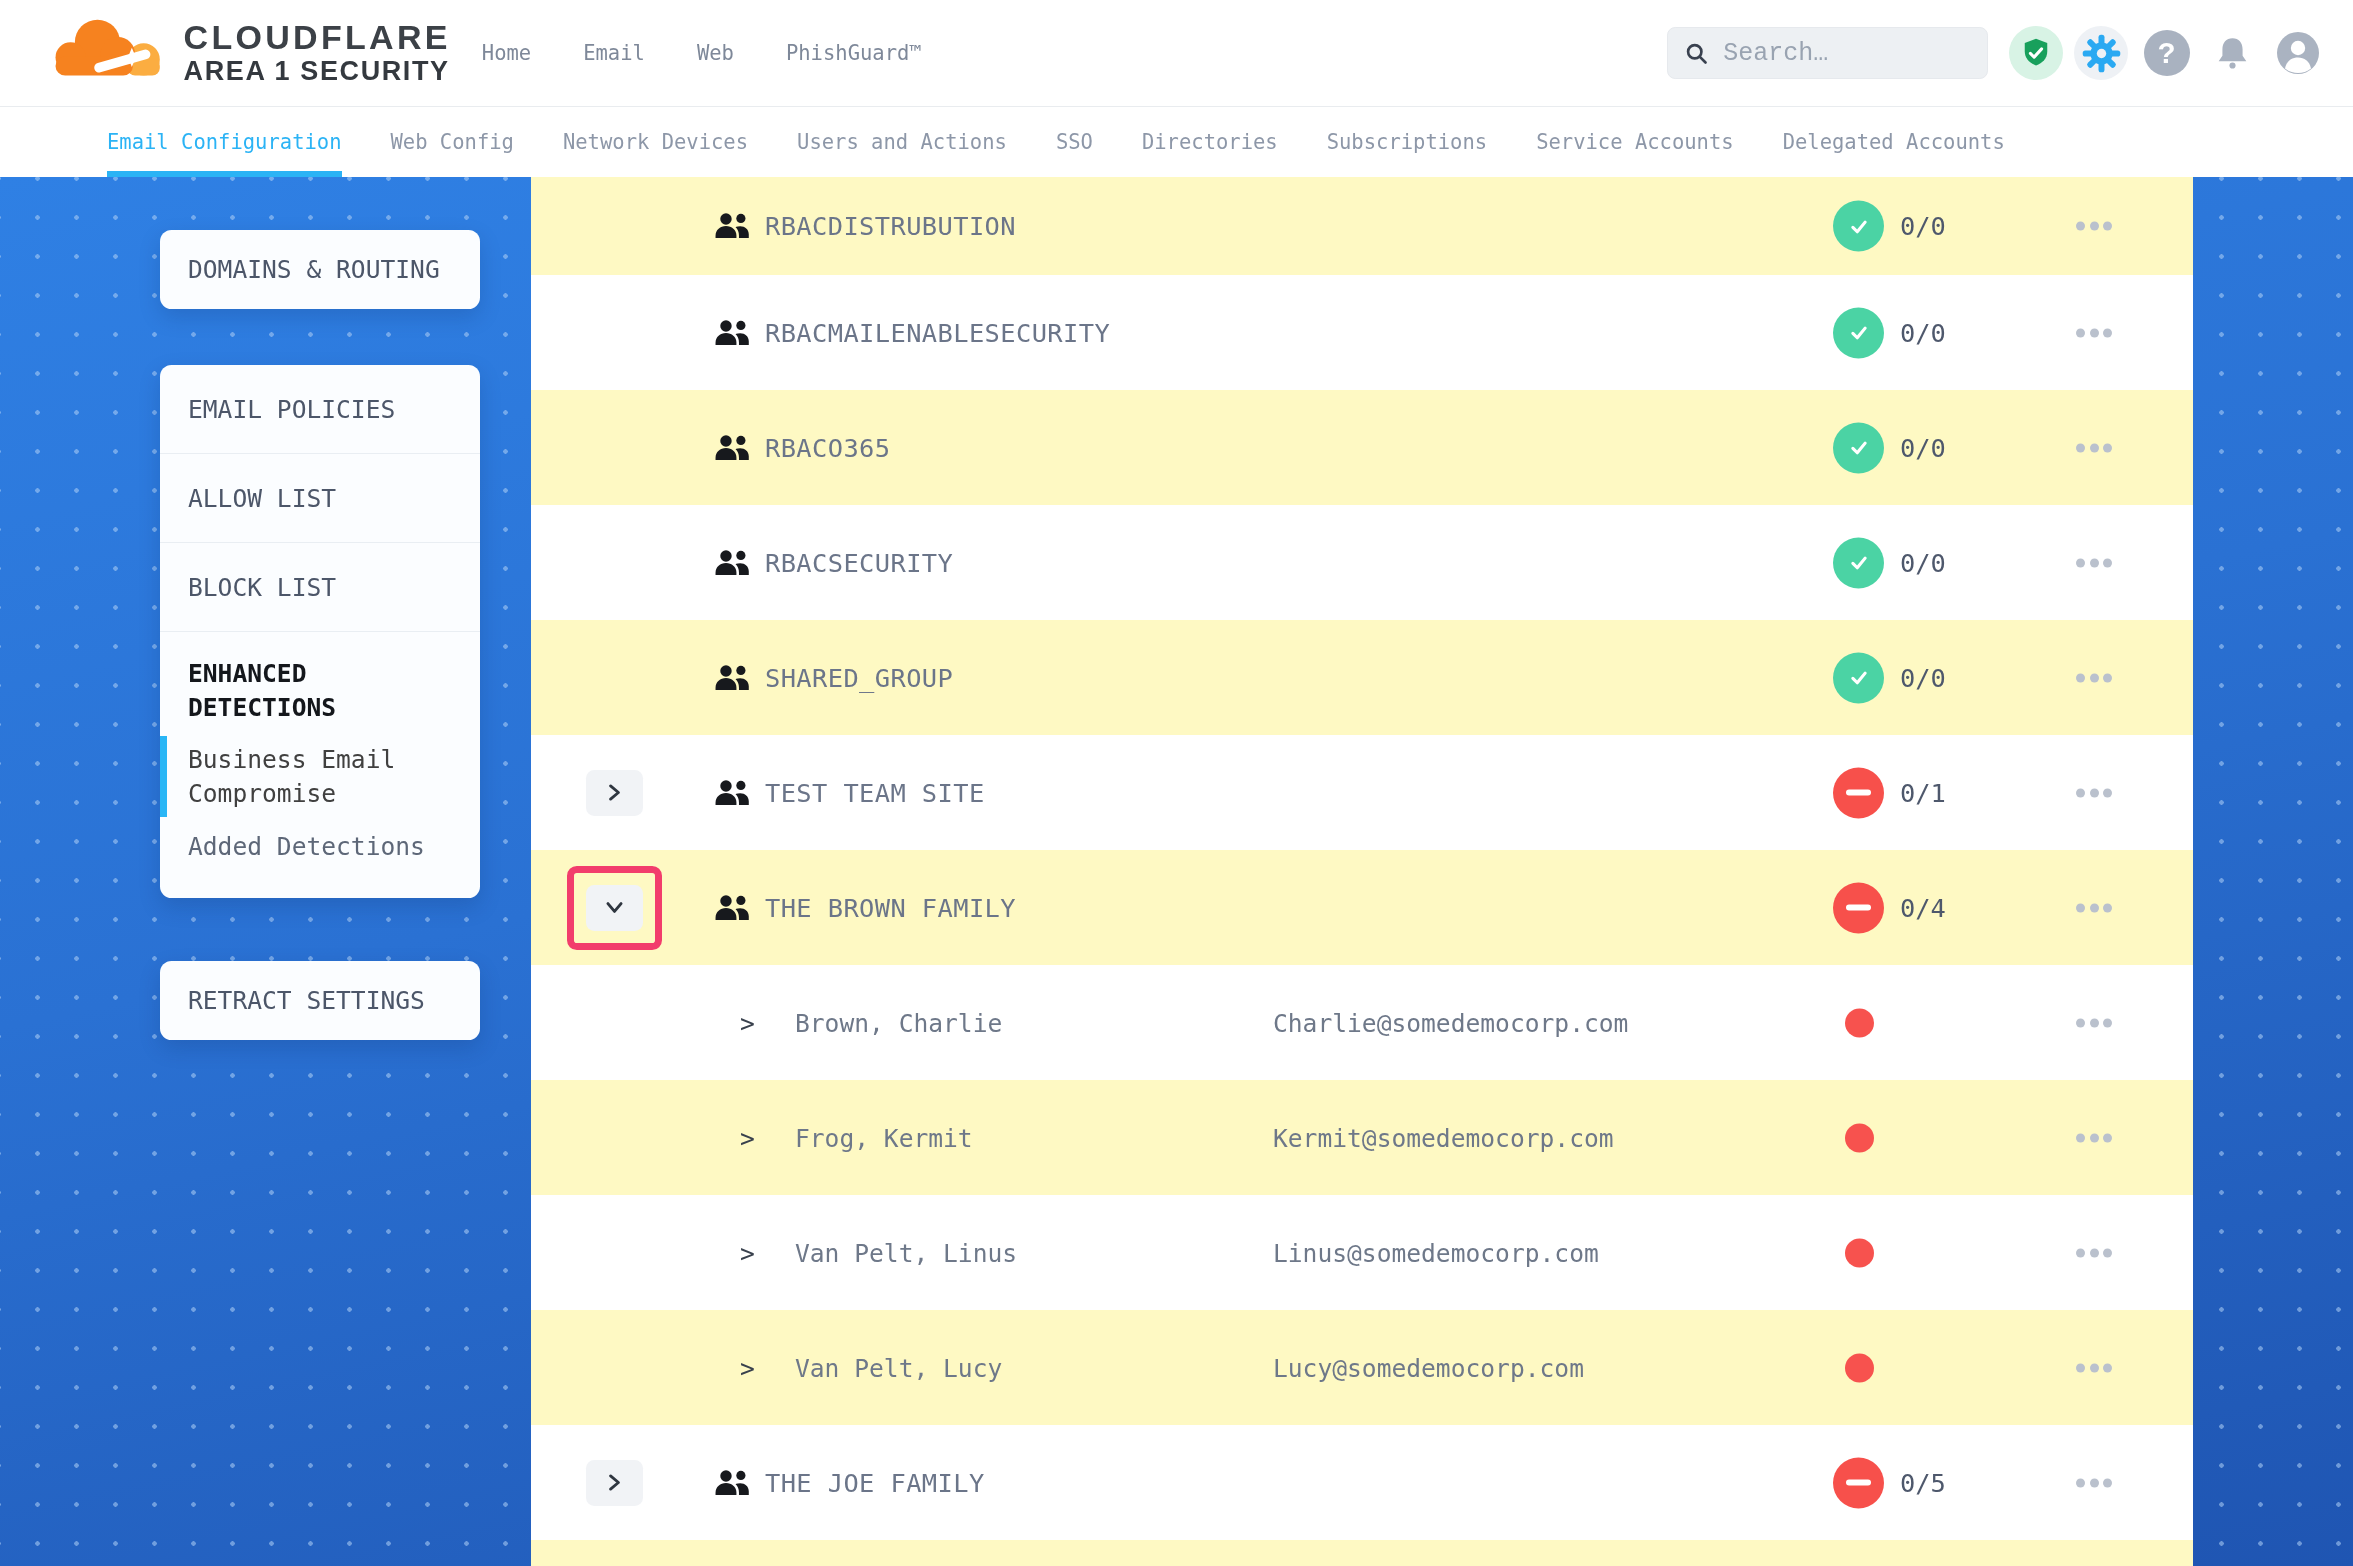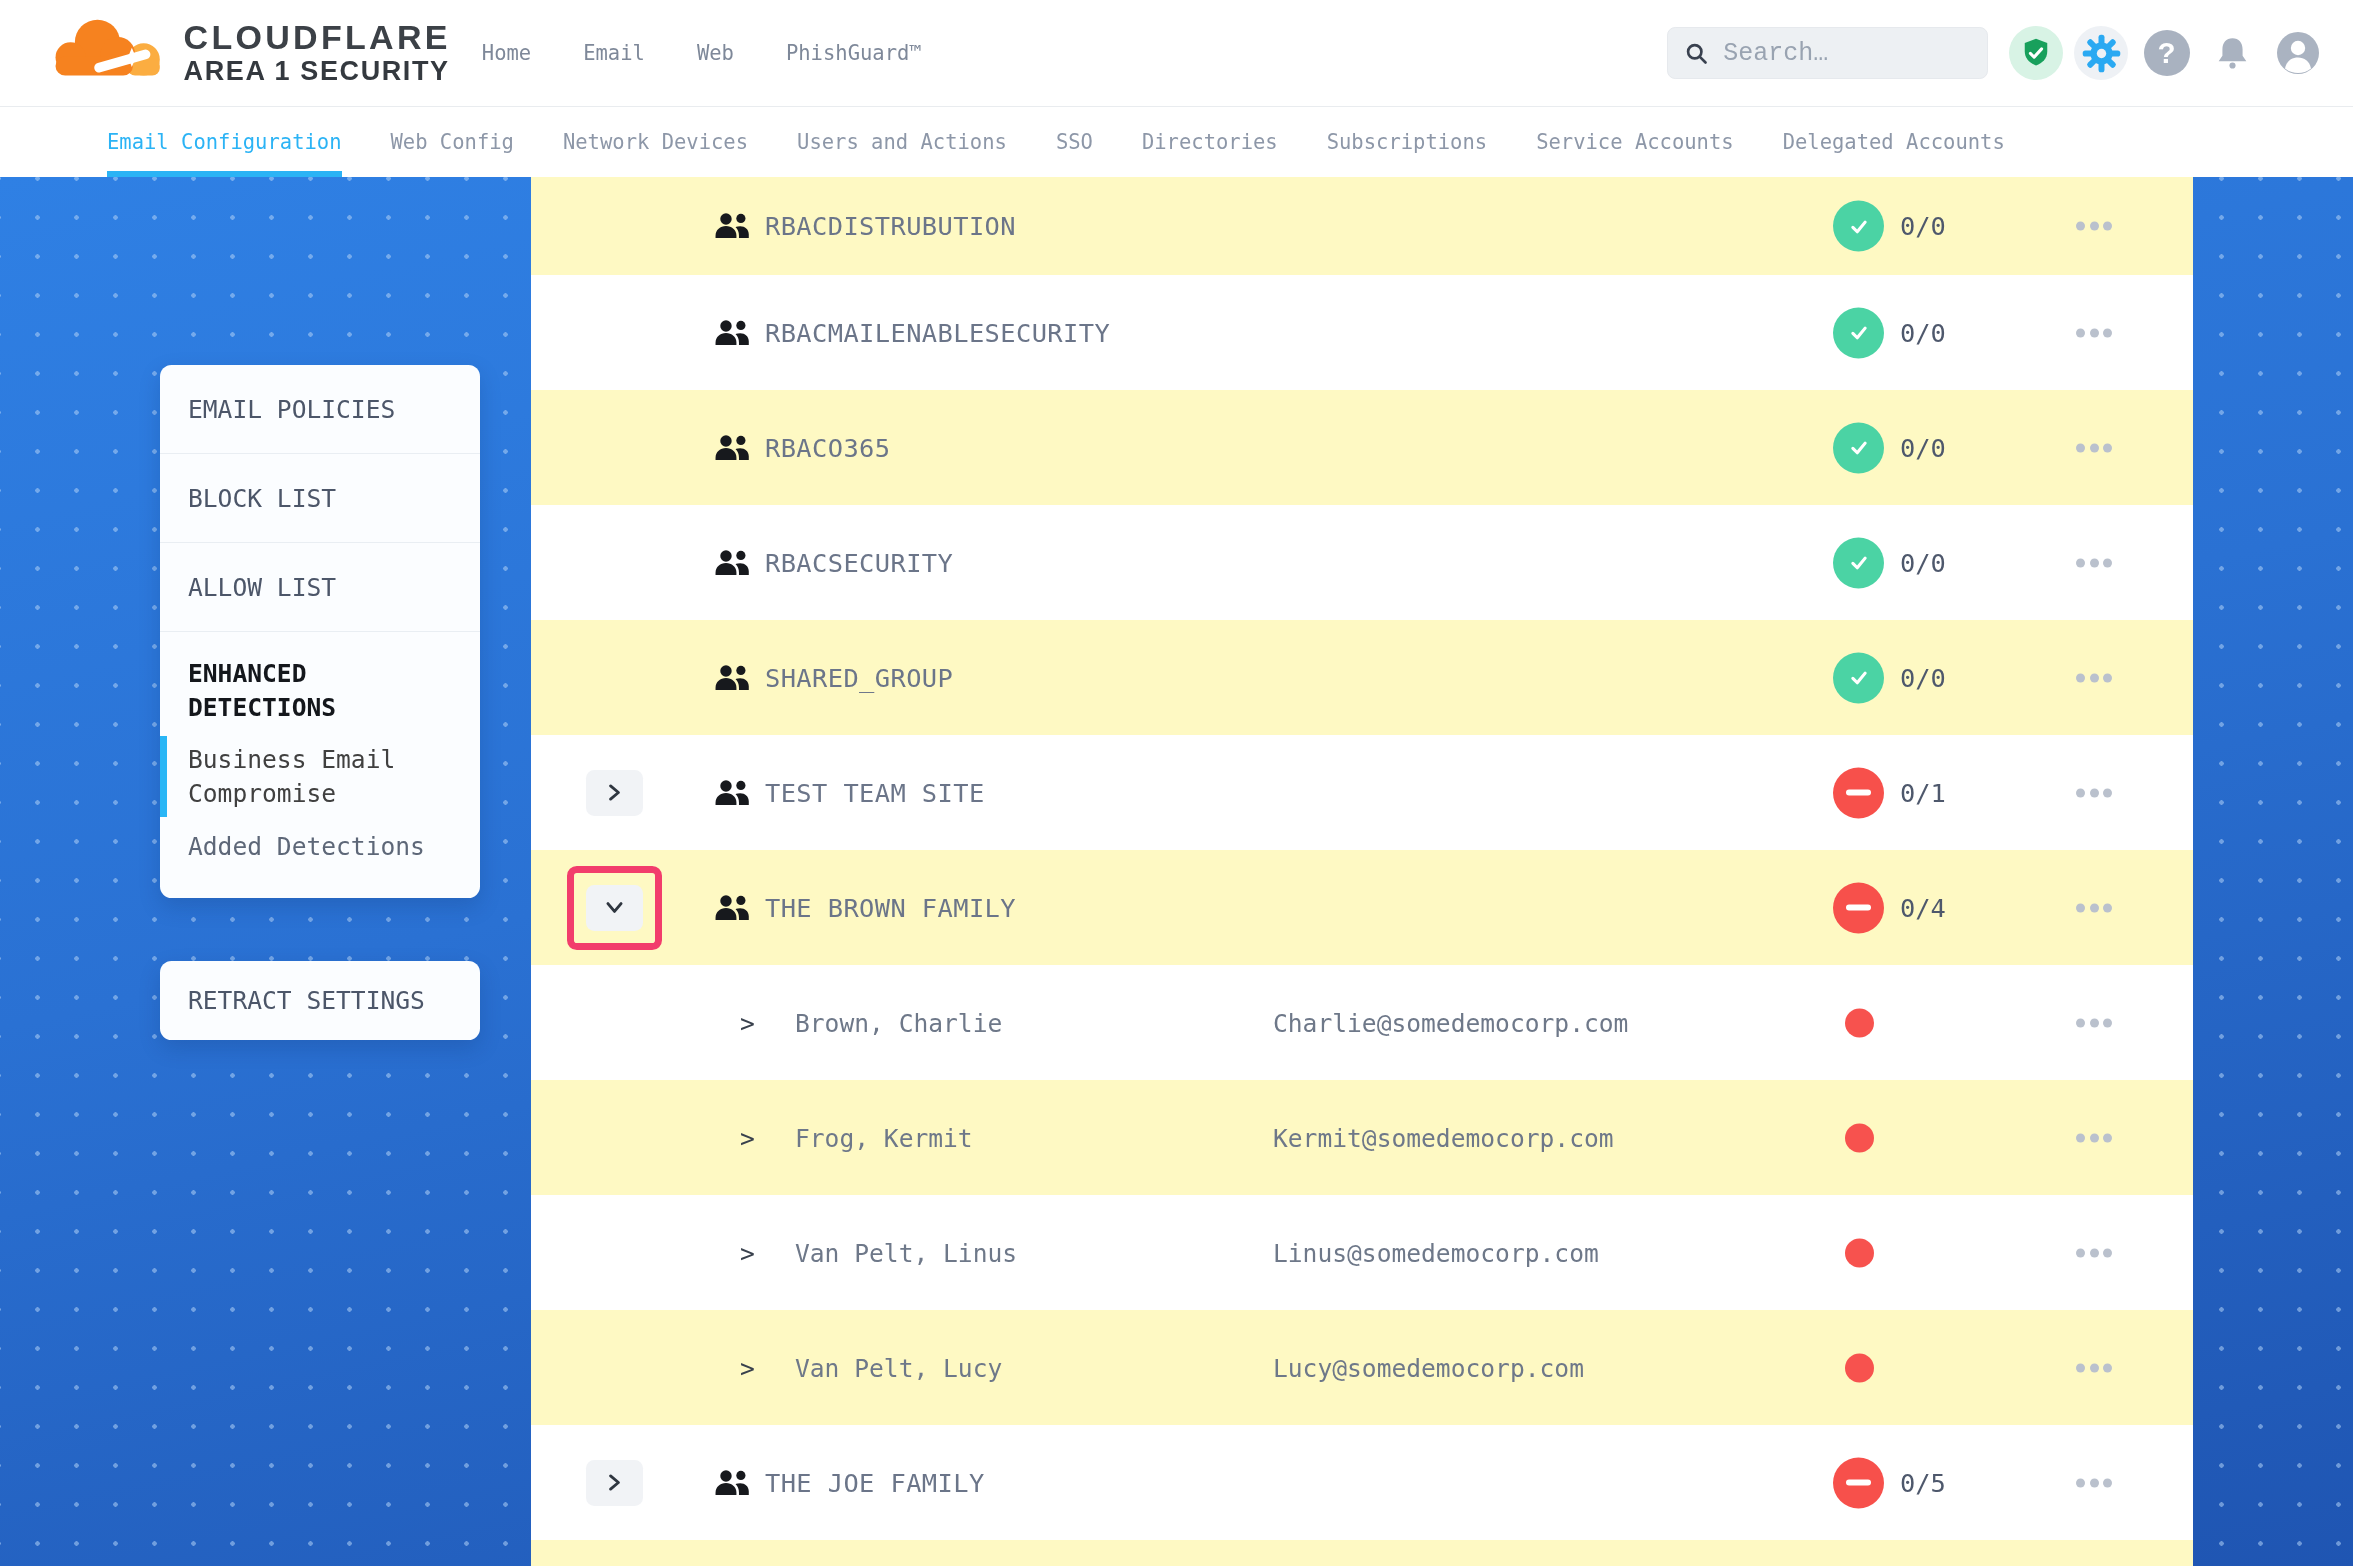--- a/index.html
+++ b/index.html
@@ -223,26 +223,29 @@
     <span class="tab">SSO</span>
     <span class="tab">Directories</span>
     <span class="tab">Subscriptions</span>
     <span class="tab">Service Accounts</span>
     <span class="tab">Delegated Accounts</span>
   </div>
 
 <div class="main">
 
   <div class="panel-left">
+    <div class="card card-domains">
+      <span>DOMAINS &amp; ROUTING</span>
+    </div>
 
     <div class="card card-policies">
       <div>
           <div class="policy-item">EMAIL POLICIES</div>
+          <div class="policy-item">ALLOW LIST</div>
           <div class="policy-item">BLOCK LIST</div>
-          <div class="policy-item">ALLOW LIST</div>
         </div>
       <div class="enh-header">ENHANCED DETECTIONS</div>
       <div class="side-item bec">Business Email Compromise</div>
       <div class="side-item added">Added Detections</div>
     </div>
 
     <div class="card card-retract">
       <span>RETRACT SETTINGS</span>
     </div>
   </div>

